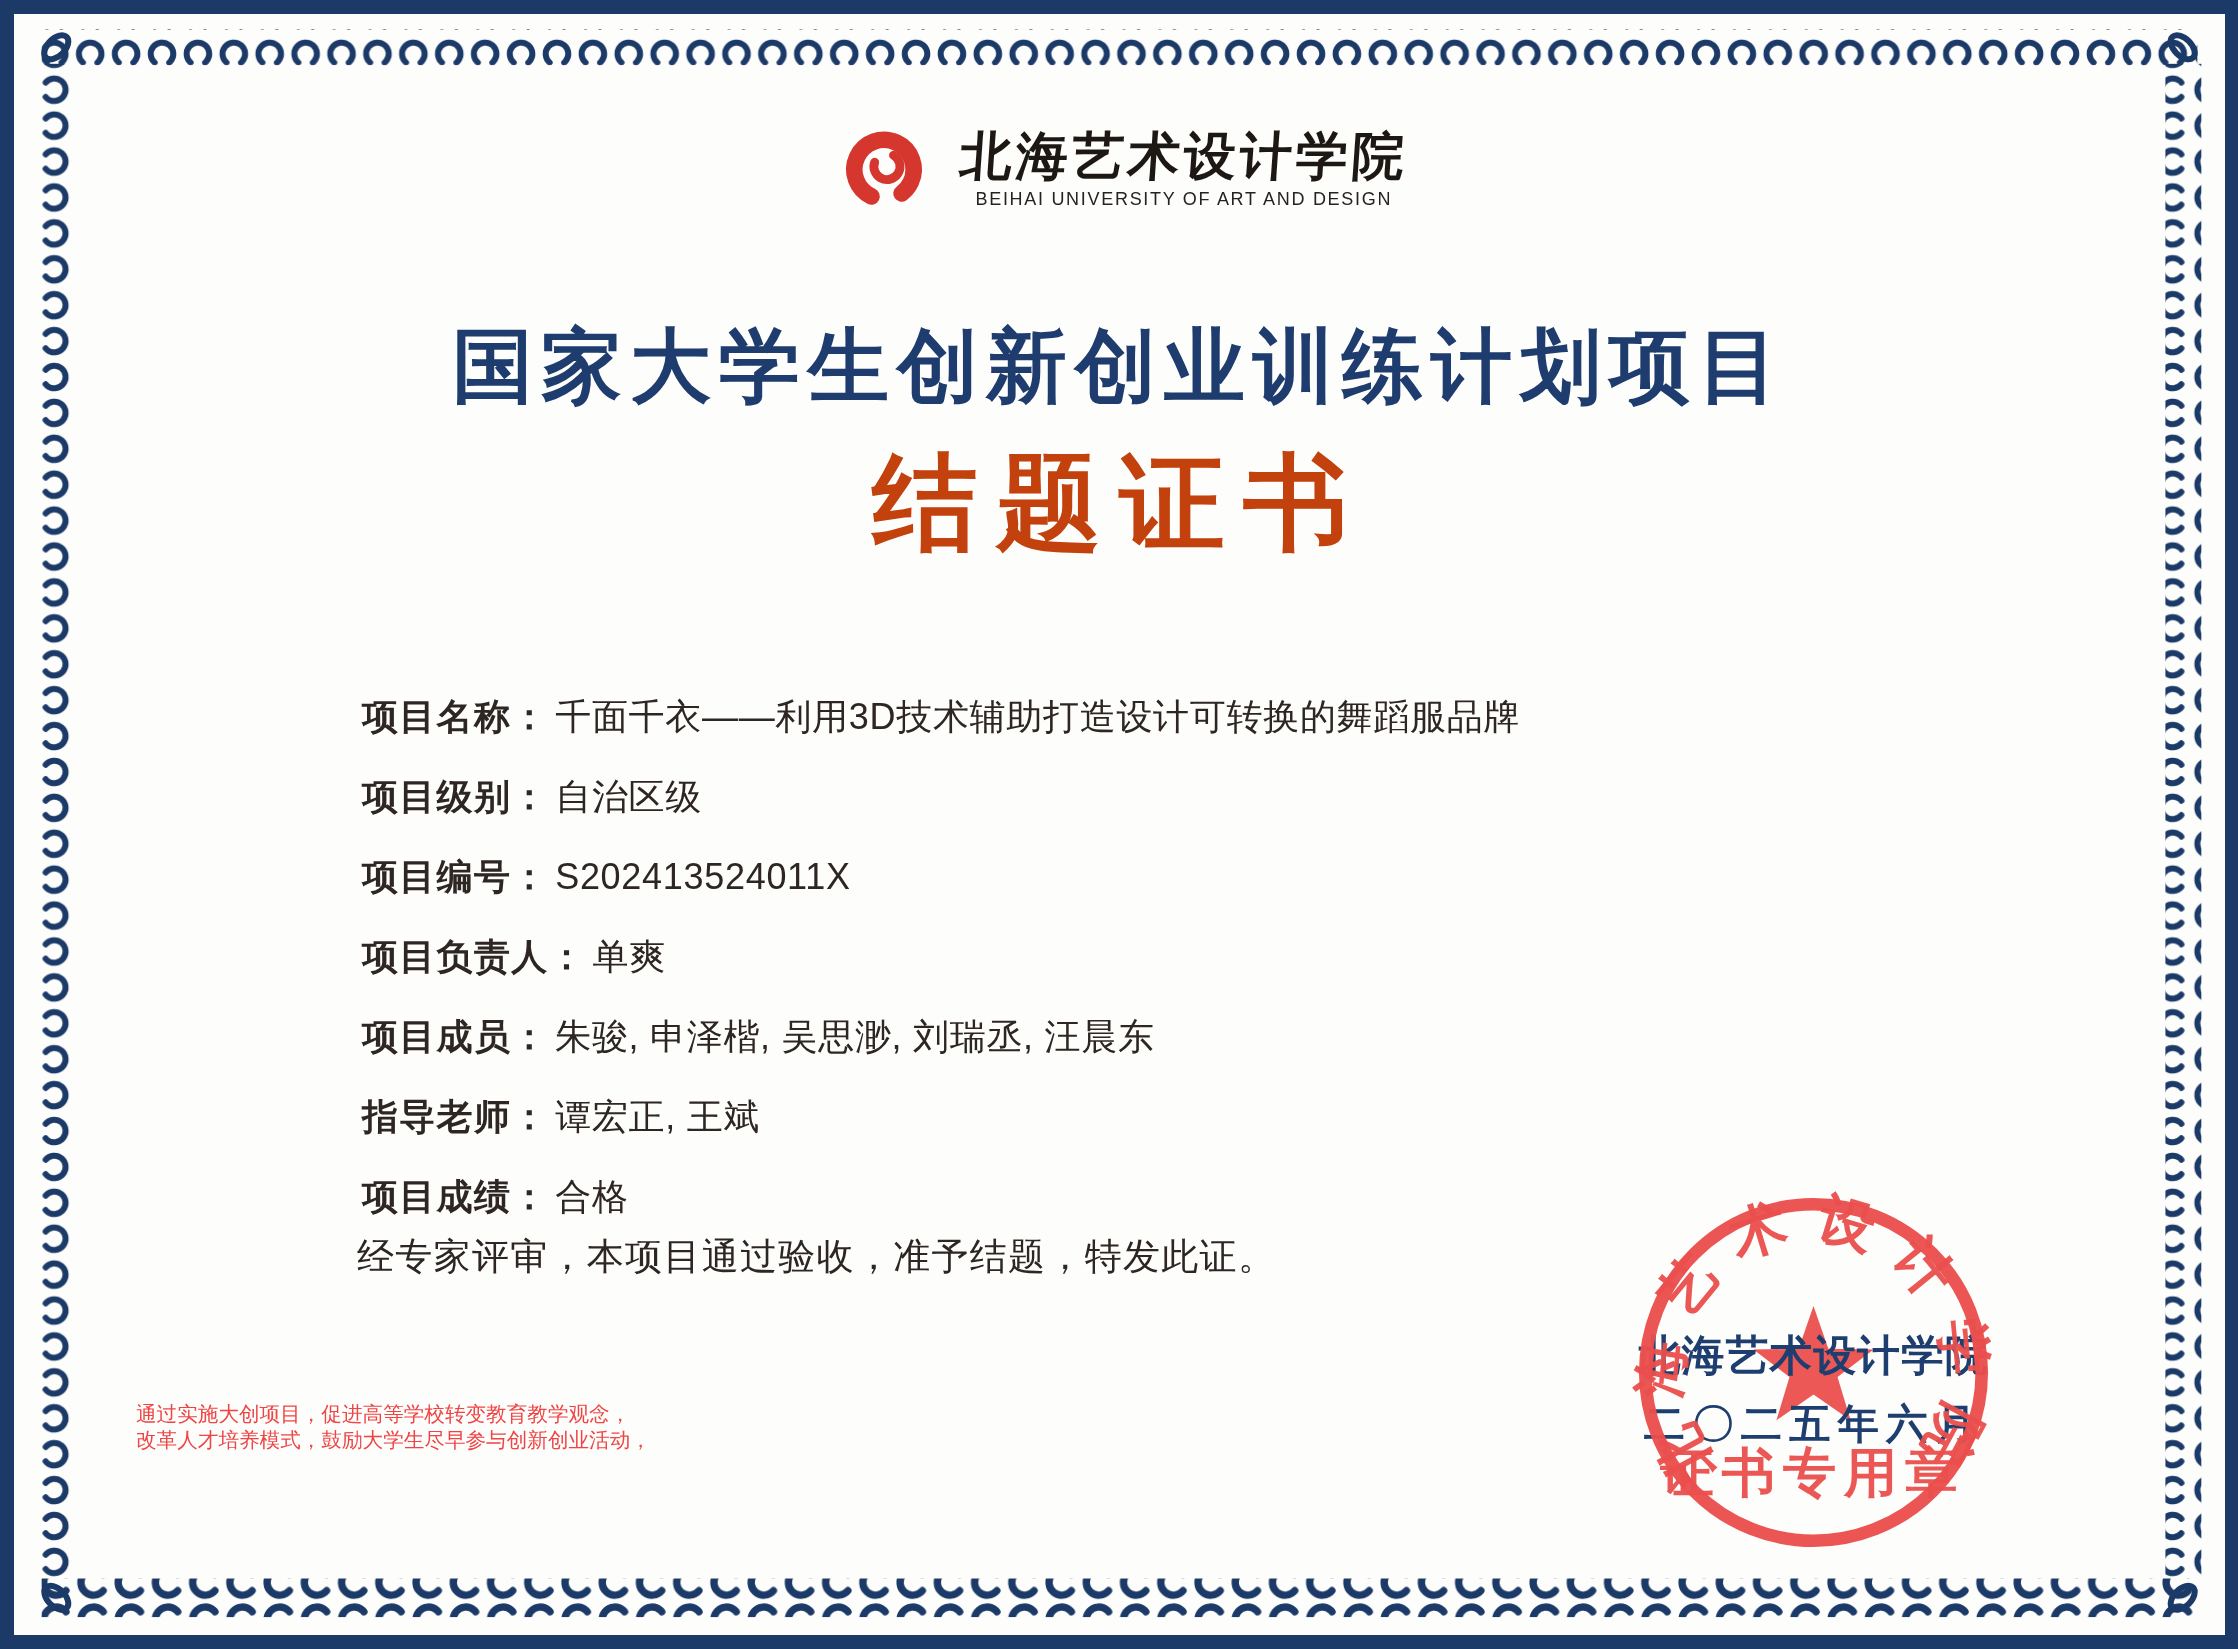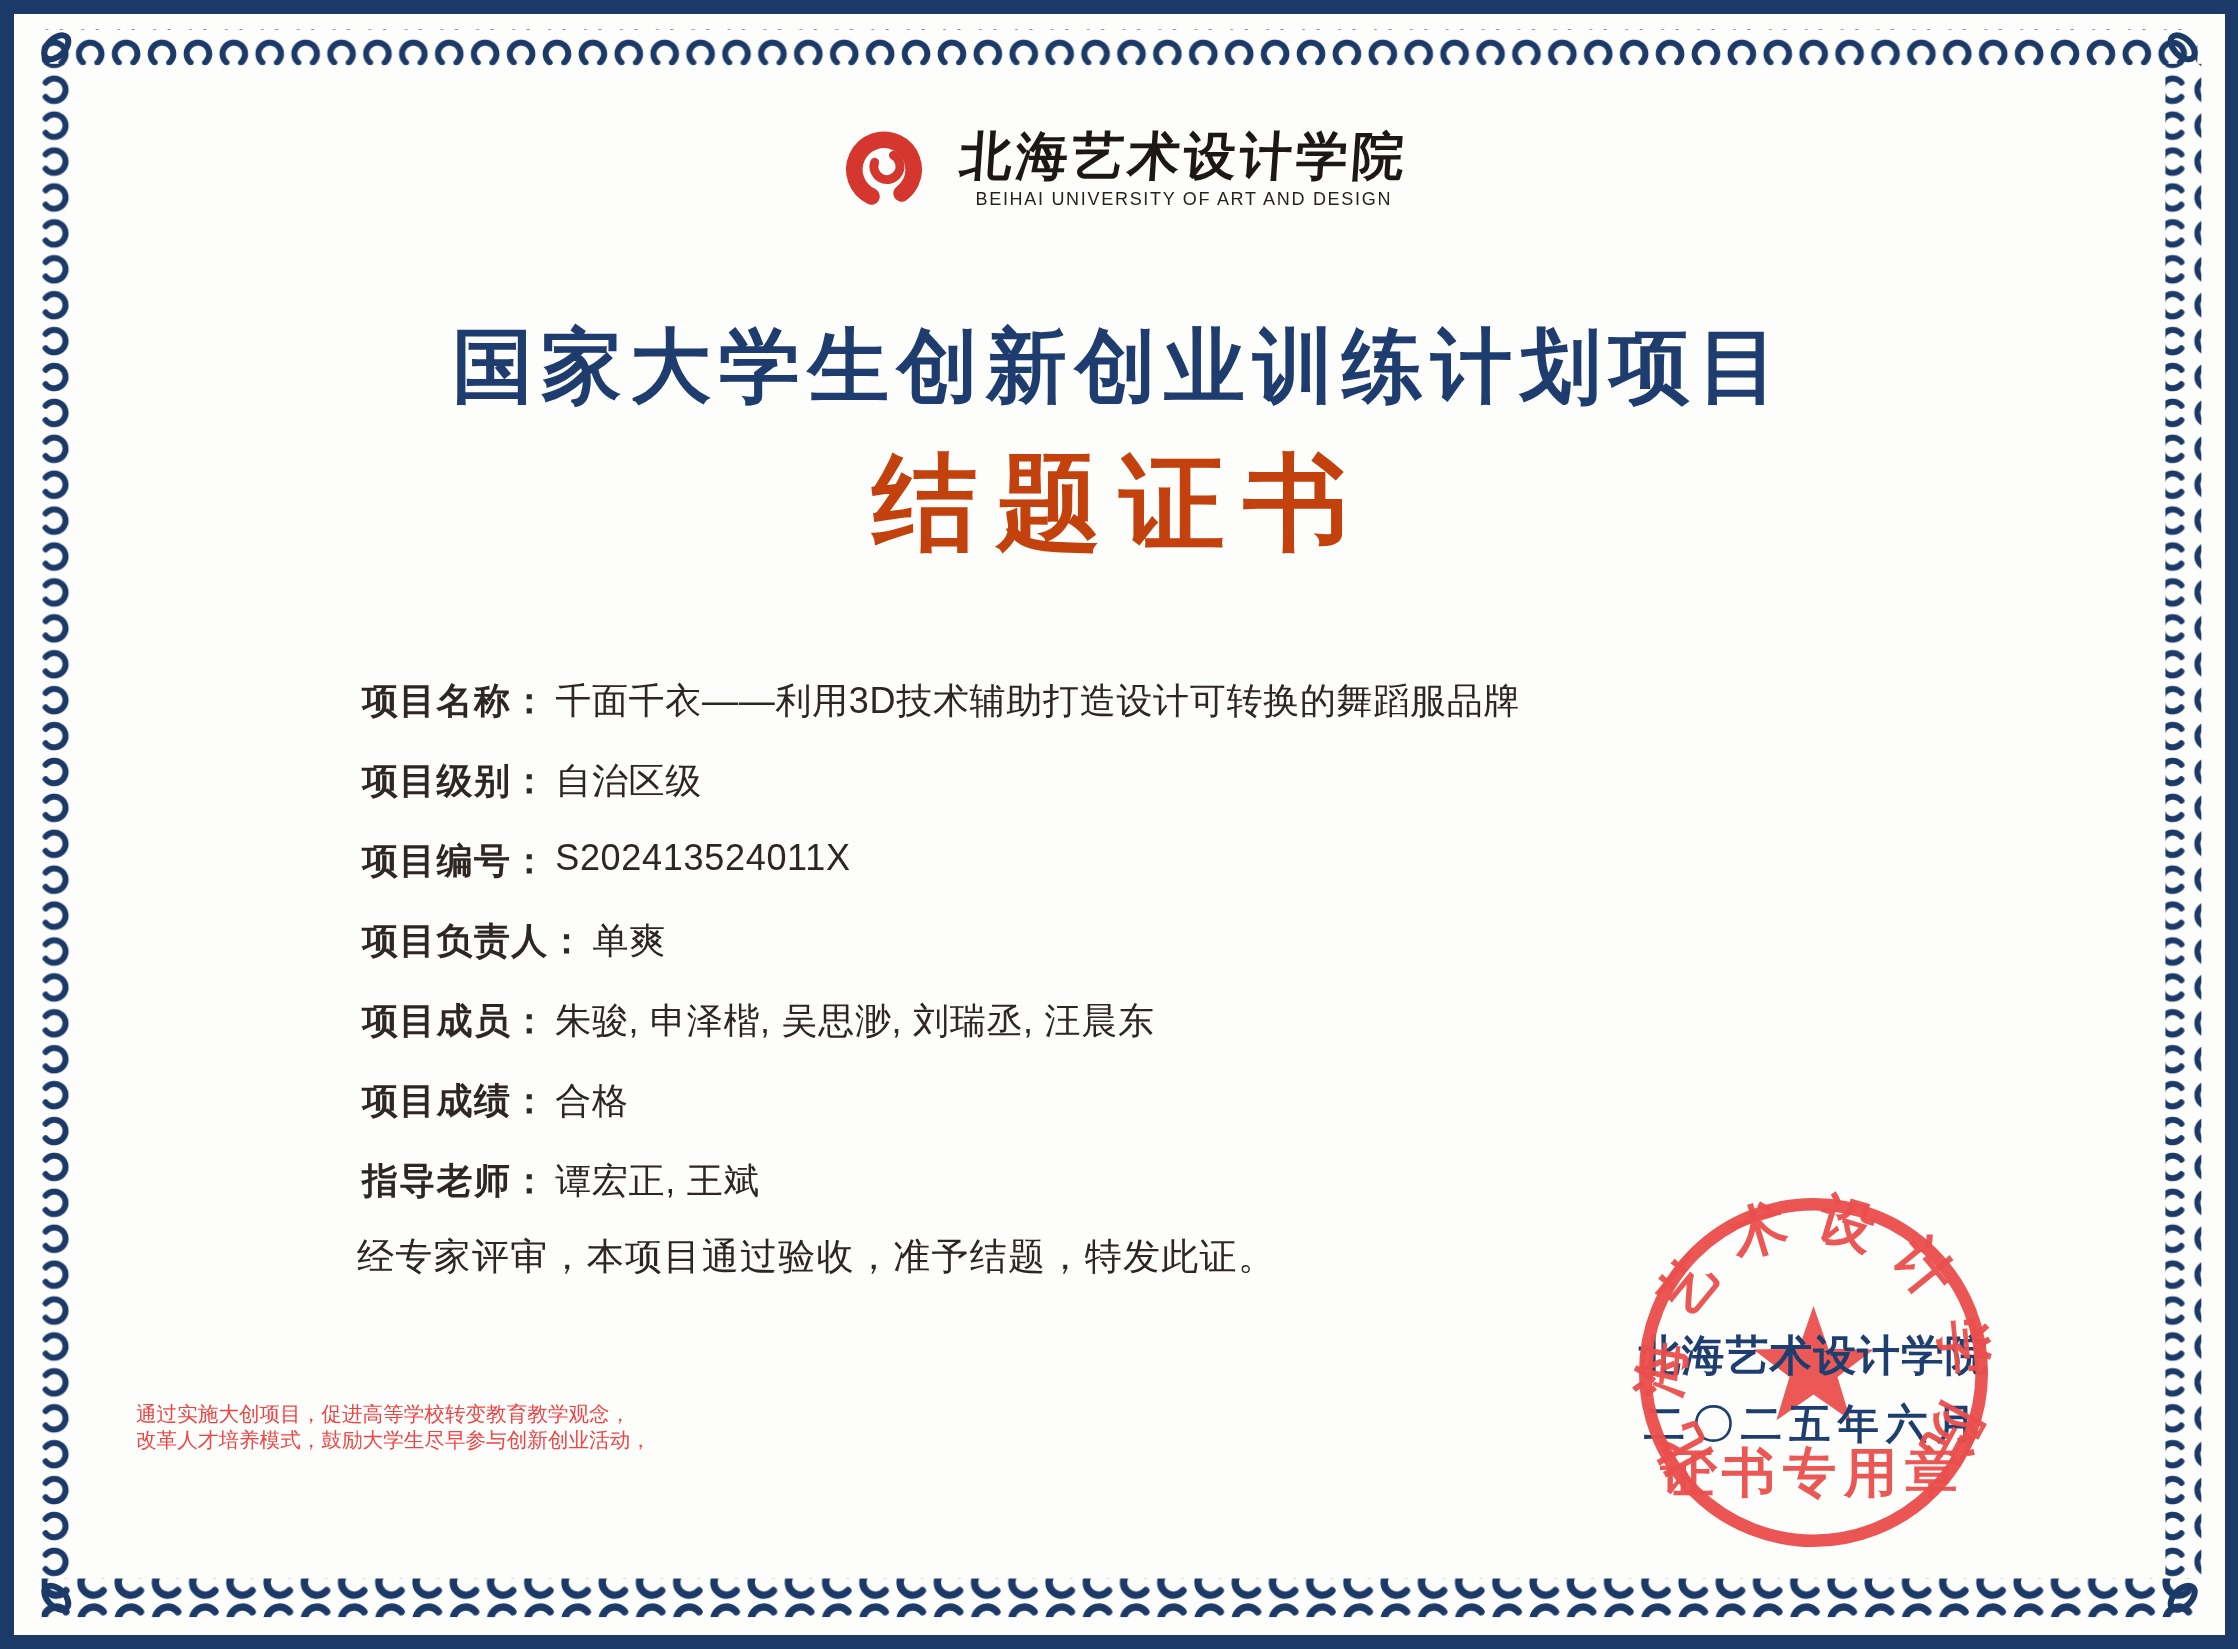--- a/index.html
+++ b/index.html
@@ -15,21 +15,21 @@
   .logo-text{display:flex;flex-direction:column;align-items:center;}
   .logo-cn{font-family:"DejaVu Serif",serif;font-weight:700;font-size:52px;letter-spacing:4px;color:#1d1813;line-height:1.05;transform:skewX(-4deg);}
   .logo-en{font-family:"Liberation Sans",sans-serif;font-size:18px;letter-spacing:1.7px;color:#262220;margin-top:5.3px;font-weight:500;text-align:center;}
   
   .title1{position:absolute;top:313px;left:0;width:100%;text-align:center;
     font-family:"Liberation Serif",serif;font-weight:700;font-size:81px;letter-spacing:8px;color:#1e3c6e;}
   .title2{position:absolute;top:434px;left:0;width:100%;text-align:center;
     font-family:"Liberation Serif",serif;font-weight:700;font-size:105px;letter-spacing:18.6px;color:#c2410c;}
   
   .fields{position:absolute;left:362px;top:677px;}
-  .field-row{height:80px;display:flex;font-size:36px;color:#2d2623;}
+  .field-row{height:80px;display:flex;align-items:center;font-size:36px;color:#2d2623;}
   .field-label{font-weight:700;letter-spacing:1.3px;}
   .field-value{font-weight:500;margin-left:6.7px;letter-spacing:0.7px;}
   .statement{position:absolute;left:357px;top:1232px;font-size:37px;color:#2d2623;font-weight:500;letter-spacing:1.3px;}
   
   .footnote{position:absolute;left:136px;top:1401px;font-family:"DejaVu Serif",serif;
     font-size:20.6px;line-height:26px;color:#ef4444;font-weight:500;}
   
   .seal{position:absolute;left:1614px;top:1173px;}
 </style>
 </head>
@@ -93,26 +93,26 @@
     </div>
     <div class="field-row">
       <span class="field-label">项目负责人：</span>
       <span class="field-value">单爽</span>
     </div>
     <div class="field-row">
       <span class="field-label">项目成员：</span>
       <span class="field-value">朱骏, 申泽楷, 吴思渺, 刘瑞丞, 汪晨东</span>
     </div>
     <div class="field-row">
+      <span class="field-label">指导老师：</span>
+      <span class="field-value">谭宏正, 王斌</span>
+    </div>
+    <div class="field-row">
       <span class="field-label">项目成绩：</span>
       <span class="field-value">合格</span>
-    </div>
-    <div class="field-row">
-      <span class="field-label">指导老师：</span>
-      <span class="field-value">谭宏正, 王斌</span>
     </div>
   </div>
 
   <div class="statement">经专家评审，本项目通过验收，准予结题，特发此证。</div>
 
   <div class="footnote">
     <div>通过实施大创项目，促进高等学校转变教育教学观念，</div>
     <div>改革人才培养模式，鼓励大学生尽早参与创新创业活动，</div>
   </div>
 

